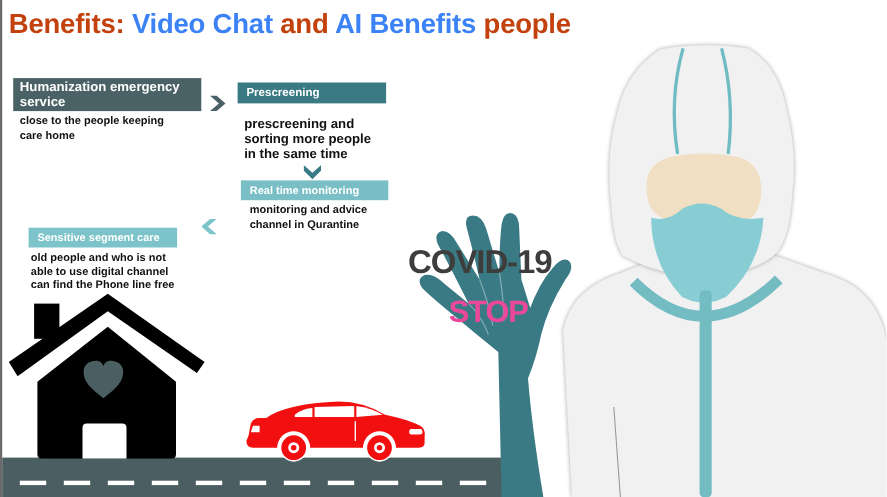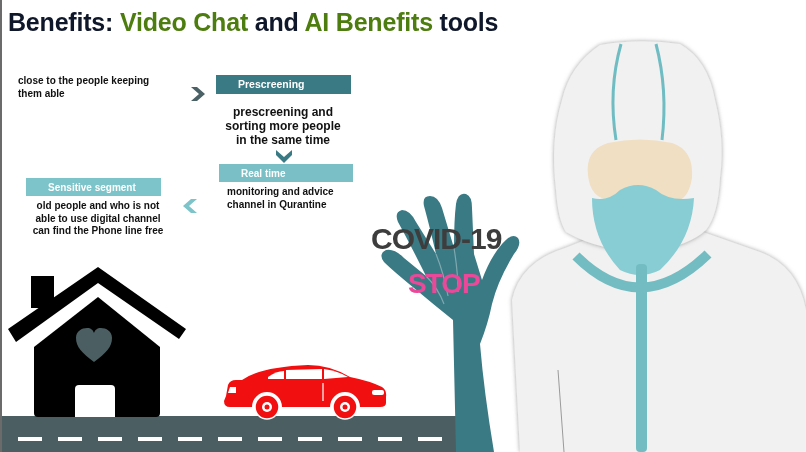--- a/index.html
+++ b/index.html
@@ -6,40 +6,40 @@
     body {
       width: 806px; height: 452px; overflow: hidden; position: relative;
       background: #ffffff;
       font-family: "Liberation Sans", "DejaVu Sans", sans-serif;
     }
     .left-border { position: absolute; left: 0; top: 0; width: 2px; height: 452px; background: #6b6b6b; }
     .title {
       position: absolute; left: 8px; top: 8px; margin: 0;
       font-size: 25px; font-weight: bold; letter-spacing: -0.2px; white-space: nowrap;
     }
-    .title .blue { color: #0f172a; }
-    .title .orange { color: #4d7c0f; }
+    .title .blue { color: #c2410c; }
+    .title .orange { color: #3b82f6; }
 
     .card { position: absolute; }
     .card-header {
       color: #fff; font-weight: bold; font-size: 11.5px; line-height: 13px;
-      padding: 3px 22px;
+      padding: 3px 8px;
     }
     .card-body {
       color: #111; font-weight: bold; font-size: 10px; line-height: 12.5px;
       padding: 4px 6px 0 6px;
     }
     .card-body.big { font-size: 12px; line-height: 14px; padding-top: 11px; }
 
     #card1 { left: 12px; top: 71px; width: 171px; }
     #card1 .card-header { background: #4a6166; font-size: 12px; padding: 2px 6px 2px 6px; height: 26px; }
     #card2 { left: 216px; top: 75px; width: 135px; }
     #card2 .card-header { background: #3a7a85; height: 13px; font-size: 10.5px; }
     #card3 { left: 26px; top: 178px; width: 135px; }
-    #card3 .card-header { background: #7cc4c9; height: 12px; font-size: 10px; }
+    #card3 .card-header { background: #7cc4c9; height: 12px; font-size: 10px; margin-top: 29px; }
     #card4 { left: 219px; top: 164px; width: 134px; }
     #card4 .card-header { background: #79bfc5; height: 12px; font-size: 10px; }
 
     .arrow { position: absolute; }
     .road { position: absolute; left: 2px; top: 416px; width: 460px; height: 36px; background: #4b5e62; }
     .road-line { position: absolute; top: 437px; height: 4px; width: 24px; background: #fff; }
 
     .covid-text {
       position: absolute; left: 371px; top: 222px; font-size: 30px; font-weight: bold;
       color: #3d3d3d; letter-spacing: -1px;
@@ -48,35 +48,36 @@
       position: absolute; left: 408px; top: 268px; font-size: 28px; font-weight: bold;
       color: #ec4899; letter-spacing: -1px;
     }
   </style>
 </head>
 <body>
 
 <div class="left-border"></div>
 
 <h1 class="title">
-  <span class="blue">Benefits: </span><span class="orange">Video Chat</span><span class="blue"> and </span><span class="orange">AI Benefits</span><span class="blue"> tools</span>
+  <span class="blue">Benefits: </span><span class="orange">Video Chat</span><span class="blue"> and </span><span class="orange">AI Benefits</span><span class="blue"> people</span>
 </h1>
 
 <div class="card" id="card1">
-  <div class="card-body" style="width:140px;">close to the people keeping them able</div>
+  <div class="card-header">Humanization emergency service</div>
+  <div class="card-body" style="width:140px;">close to the people keeping care home</div>
 </div>
 
 <div class="card" id="card2">
   <div class="card-header">Prescreening</div>
-  <div class="card-body big" style="width:122px;text-align:center;">prescreening and sorting more people in the same time</div>
+  <div class="card-body big" style="width:122px;">prescreening and sorting more people in the same time</div>
 </div>
 
 <div class="card" id="card3">
   <div class="card-header">Sensitive segment care</div>
-  <div class="card-body" style="width:140px; padding-left:2px;text-align:center;">old people and who is not able to use digital channel can find the Phone line free</div>
+  <div class="card-body" style="width:140px; padding-left:2px;">old people and who is not able to use digital channel can find the Phone line free</div>
 </div>
 
 <div class="card" id="card4">
   <div class="card-header">Real time monitoring</div>
   <div class="card-body" style="padding-left:8px;">monitoring and advice channel in Qurantine</div>
 </div>
 
 <svg class="arrow" style="left:190px; top:86px;" width="16" height="16" viewBox="0 0 16 16">
   <polygon points="1,1 7,1 15,8 7,15 1,15 9,8" fill="#4a6166"></polygon>
 </svg>

